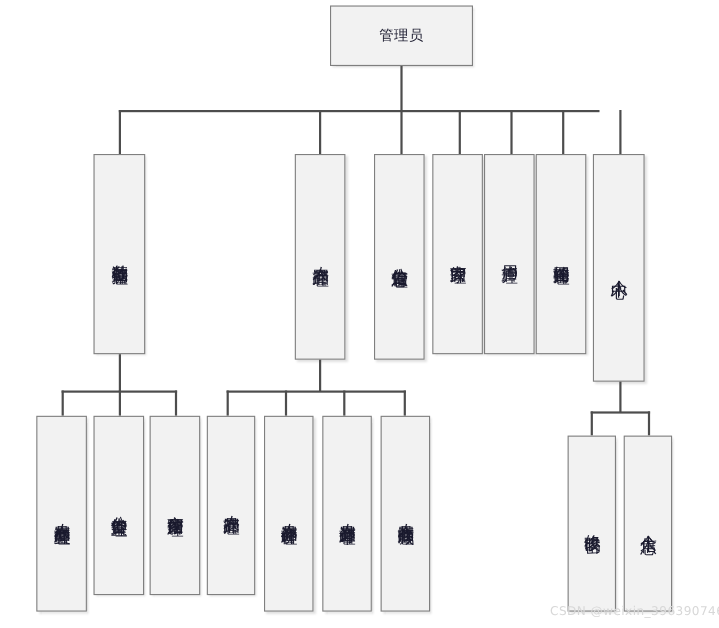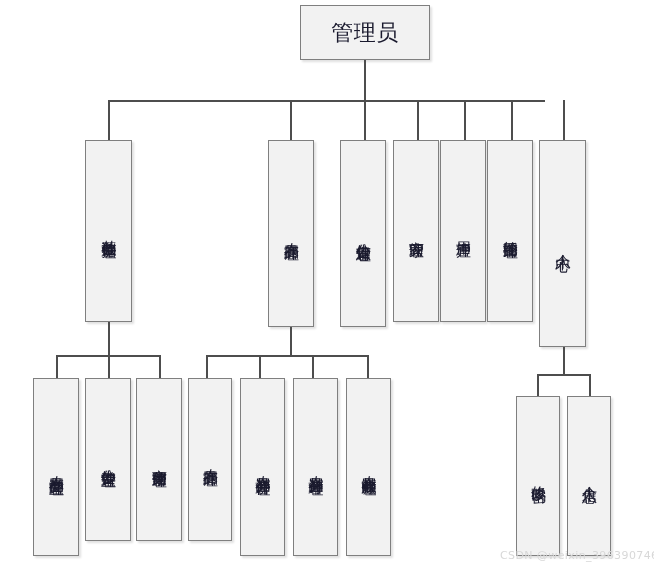--- a/index.html
+++ b/index.html
@@ -40,21 +40,21 @@
   .vert .lbl {
     writing-mode: vertical-rl;
     text-orientation: upright;
     letter-spacing: 1px;
     line-height: 1;
   }
   .horiz .lbl {
     writing-mode: horizontal-tb;
   }
   .root {
-    font-size: 22px;
+    font-size: 13px;
     align-items: center;
   }
   .line {
     position: absolute;
     background: #4d4d4d;
   }
   .line.v { width: 2px; }
   .line.h { height: 2px; }
   .watermark {
     position: absolute;

